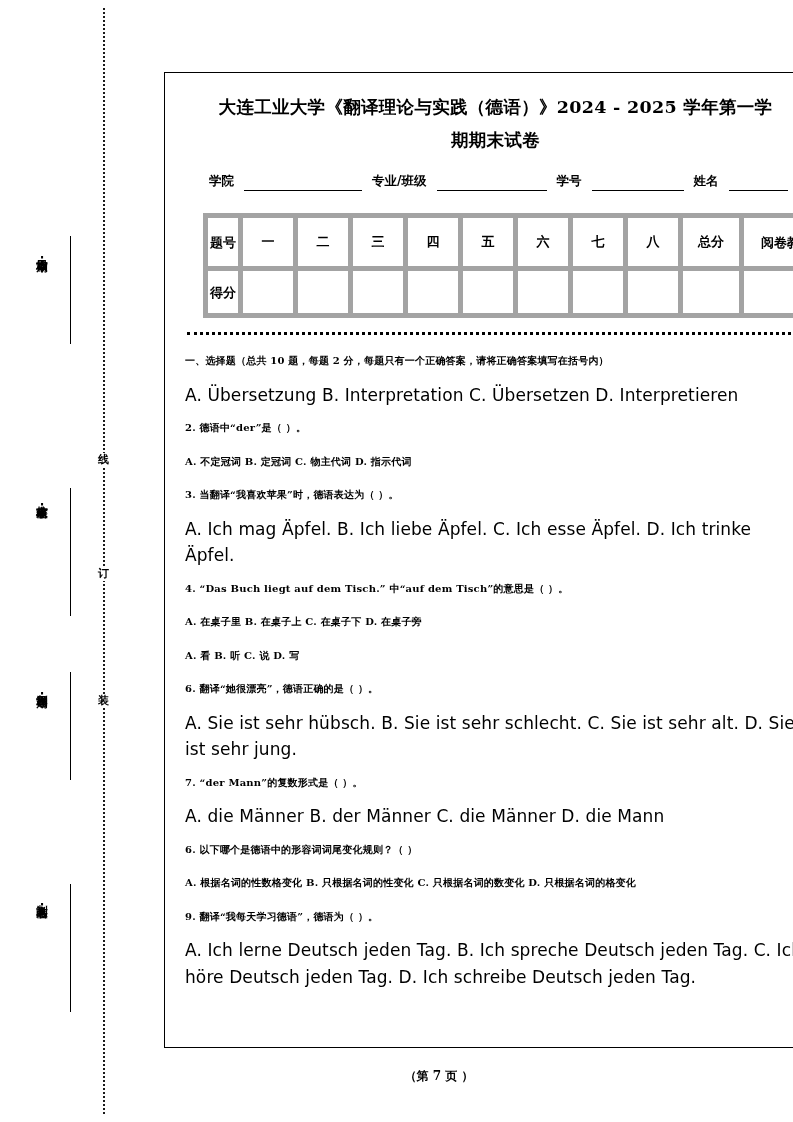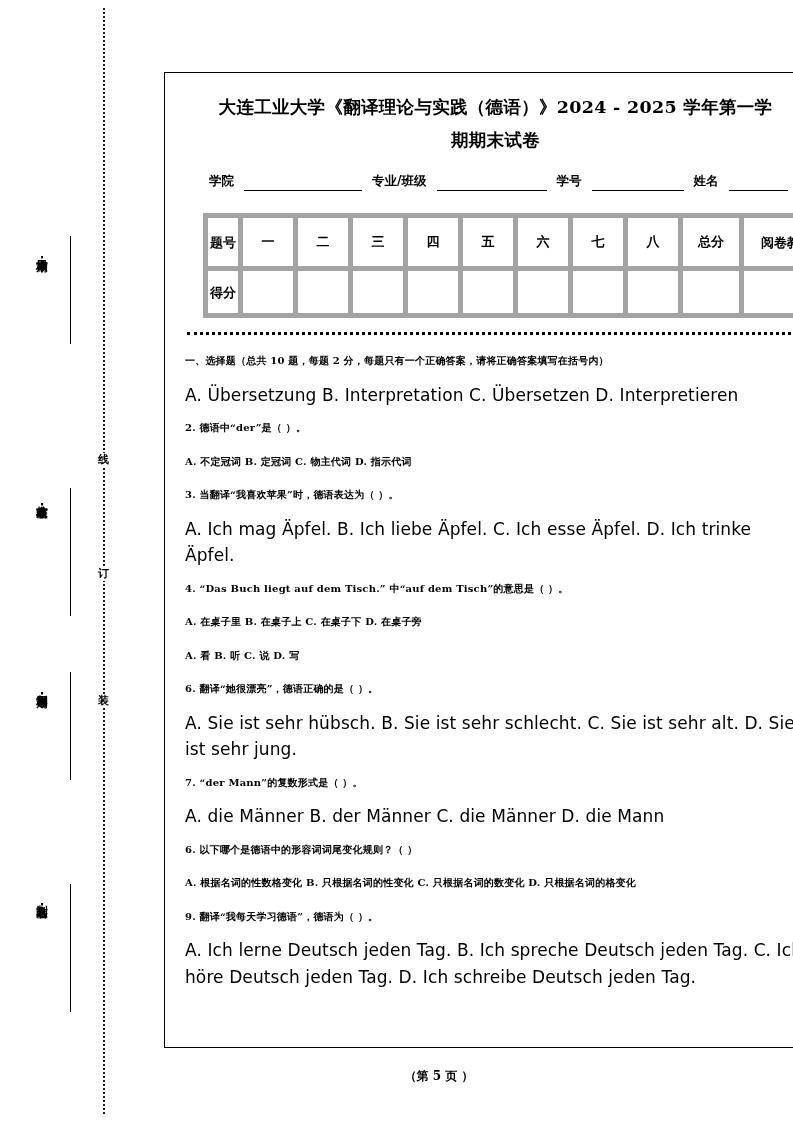--- a/index.html
+++ b/index.html
@@ -286,14 +286,14 @@
       <div class="q-line q-cn">A. 根据名词的性数格变化  B. 只根据名词的性变化  C. 只根据名词的数变化  D. 只根据名词的格变化</div>
 
       <div class="q-line q-cn">9. 翻译“我每天学习德语”，德语为（ ）。</div>
       <div class="q-line q-de">A. Ich lerne Deutsch jeden Tag.  B. Ich spreche Deutsch jeden Tag.  C. Ich höre Deutsch jeden Tag.  D. Ich schreibe Deutsch jeden Tag.</div>
 
     </div>
   </div>
 </div>
 
 <div id="page-footer">
-  <span>（第 5 页 ）</span>
+  <span>（第 7 页 ）</span>
 </div>
 
 </body></html>

